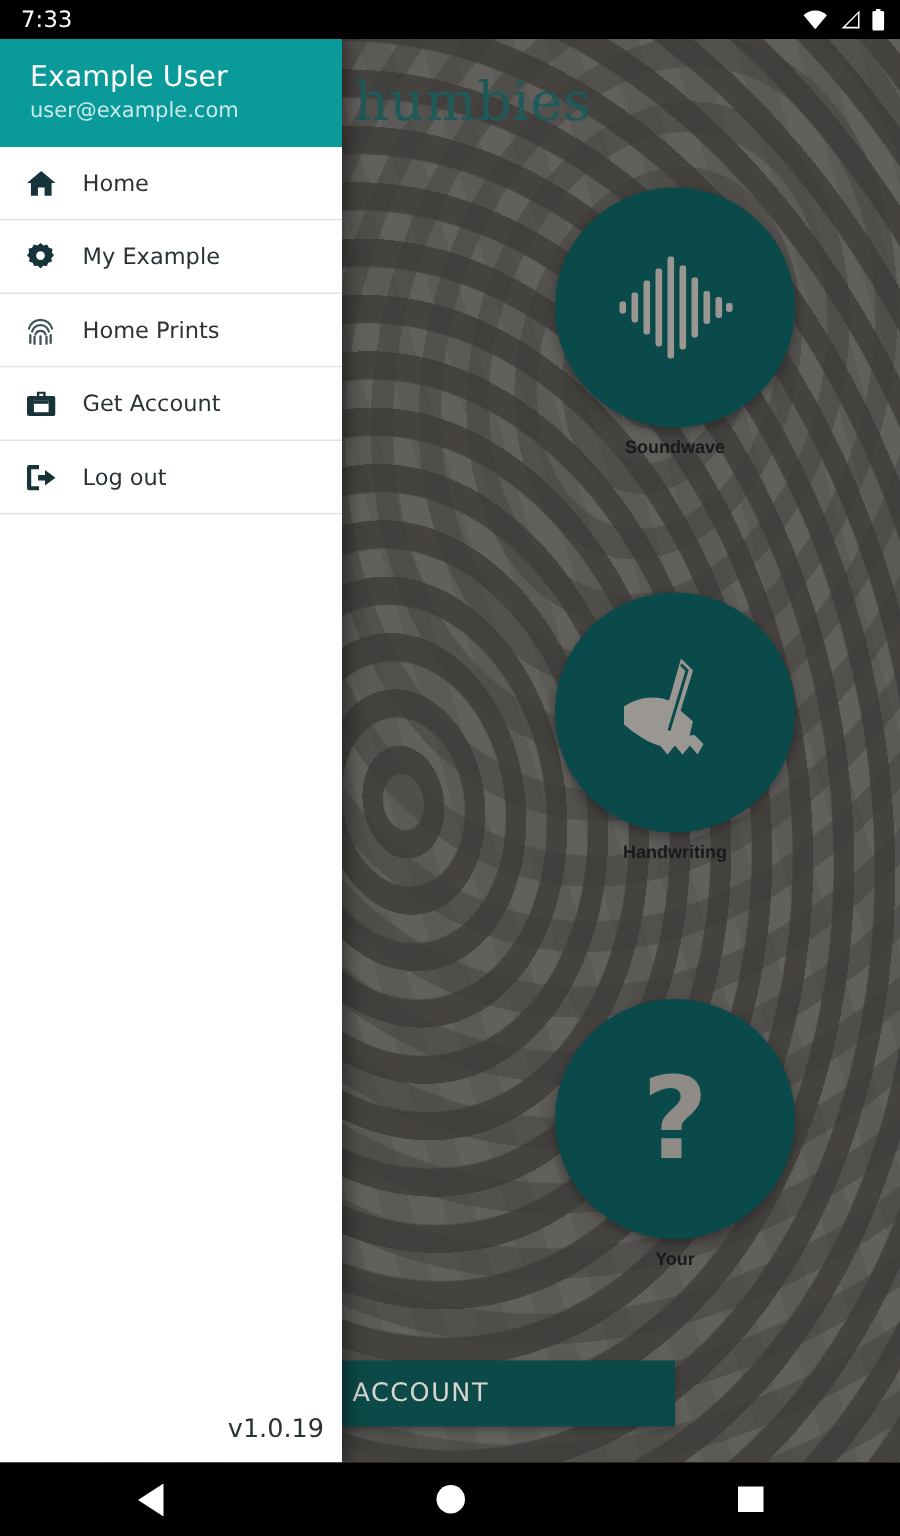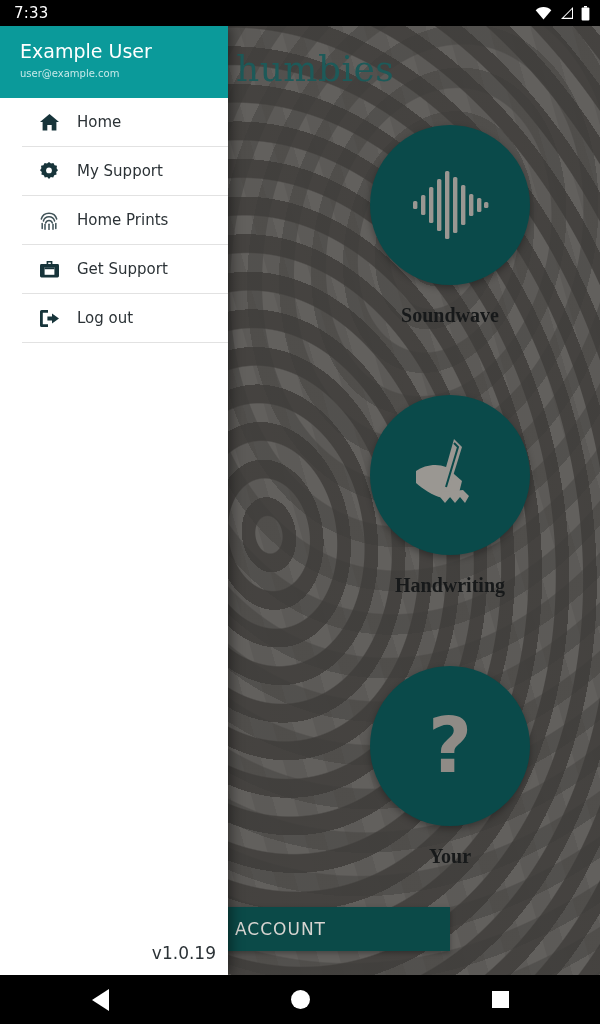--- a/index.html
+++ b/index.html
@@ -57,22 +57,22 @@
   }
 
   
   .action { position:absolute; width:160px; left:370px; text-align:center; }
   .circle {
     width:160px; height:160px; border-radius:50%;
     background:#0a4a4a; display:flex; align-items:center; justify-content:center;
     box-shadow:0 3px 7px rgba(0,0,0,.32);
   }
   .action-label {
-    margin-top:19px; font-size:20px; color:#17191a; font-weight:bold;
-    font-family:Liberation Serif, serif;
+    margin-top:6px; font-size:12px; color:#17191a; font-weight:bold;
+    font-family:Liberation Sans, sans-serif;
   }
   #action-soundwave   { top:99px; }
   #action-handwriting { top:369px; }
   #action-help        { top:640px; }
 
   .qmark { font-size:76px; color:#8f8b86; font-weight:bold; line-height:1;
            font-family:"DejaVu Sans", sans-serif; }
 
   
   #account-button {
@@ -86,27 +86,26 @@
   
   #drawer {
     position:absolute; top:26px; left:0; width:228px; height:949px;
     background:#fff; z-index:40; box-shadow:3px 0 12px rgba(0,0,0,.45);
     display:flex; flex-direction:column;
   }
   #drawer-header {
     height:72px; background:#0b9a9a; padding:12px 0 0 20px; flex:none;
   }
   #drawer-user-name { color:#fff; font-size:19px; line-height:26px; }
-  #drawer-user-email { color:#c7e9e9; font-size:10px; line-height:20px; }
+  #drawer-user-email { color:#c7e9e9; font-size:14px; line-height:20px; }
 
   .menu-item {
     height:49px; display:flex; align-items:center;
     border-bottom:1px solid #e2e2e2; padding-left:12px; flex:none;
     background:#fff;
-    margin-left:22px;
   }
   .menu-icon {
     width:30px; display:flex; align-items:center; justify-content:center;
     color:#17343a; flex:none;
   }
   .menu-label {
     margin-left:13px; font-size:15px; color:#2b3236;
     font-family:"DejaVu Sans", sans-serif;
   }
   #drawer-spacer { flex:1 1 auto; background:#fff; }
@@ -223,21 +222,21 @@
     <div class="menu-item">
       <span class="menu-icon">
         <svg width="18" height="18" viewBox="0 0 18 18">
           <path d="M9 0 L11 1.6 L13.4 1 L14.6 3.2 L17 3.8 L16.6 6.3 L18 8.3
                    L16.2 10 L16.6 12.4 L14.2 13.2 L13.2 15.4 L10.8 15.1 L9 17
                    L7.2 15.1 L4.8 15.4 L3.8 13.2 L1.4 12.4 L1.8 10 L0 8.3
                    L1.4 6.3 L1 3.8 L3.4 3.2 L4.6 1 L7 1.6 Z" fill="#17343a"></path>
           <circle cx="9" cy="8.4" r="2.9" fill="#fff"></circle>
         </svg>
       </span>
-      <span class="menu-label">My Support</span>
+      <span class="menu-label">My Example</span>
     </div>
 
     <div class="menu-item">
       <span class="menu-icon">
         <svg width="18" height="19" viewBox="0 0 18 19">
           <g fill="none" stroke="#3f5257" stroke-width="1.5" stroke-linecap="round">
             <path d="M1.3 8 A8 8 0 0 1 16.7 8"></path>
             <path d="M3.4 10 A5.8 5.8 0 0 1 14.6 10"></path>
             <path d="M5.6 12 A3.6 3.6 0 0 1 12.4 12"></path>
             <path d="M2.2 12.4 L2.2 17.6"></path>
@@ -253,21 +252,21 @@
 
     <div class="menu-item">
       <span class="menu-icon">
         <svg width="19" height="17" viewBox="0 0 19 17">
           <path d="M6.6 0 L12.4 0 L12.4 3 L10.8 3 L10.8 1.5 L8.2 1.5 L8.2 3 L6.6 3 Z" fill="#17343a"></path>
           <rect x="0" y="3" width="19" height="13.4" rx="1.4" fill="#17343a"></rect>
           <rect x="4.6" y="6.2" width="9.8" height="7.6" fill="#fff"></rect>
           <rect x="4.6" y="6.2" width="9.8" height="2" fill="#17343a"></rect>
         </svg>
       </span>
-      <span class="menu-label">Get Support</span>
+      <span class="menu-label">Get Account</span>
     </div>
 
     <div class="menu-item">
       <span class="menu-icon">
         <svg width="19" height="17" viewBox="0 0 19 17">
           <path d="M0 1.6 A1.6 1.6 0 0 1 1.6 0 L8 0 L8 2.8 L2.8 2.8 L2.8 14.2 L8 14.2 L8 17 L1.6 17 A1.6 1.6 0 0 1 0 15.4 Z" fill="#17343a"></path>
           <path d="M12 3.4 L19 8.5 L12 13.6 L12 10.4 L7.4 10.4 L7.4 6.6 L12 6.6 Z" fill="#17343a"></path>
         </svg>
       </span>
       <span class="menu-label">Log out</span>

